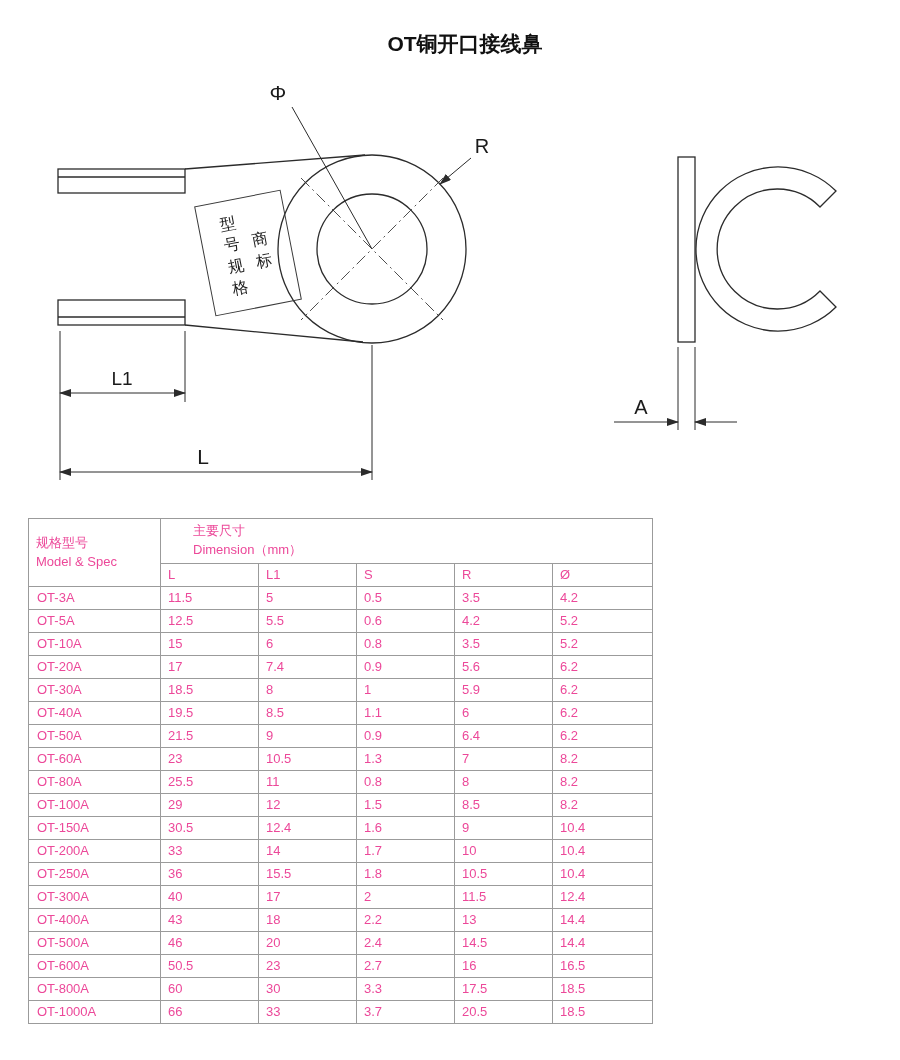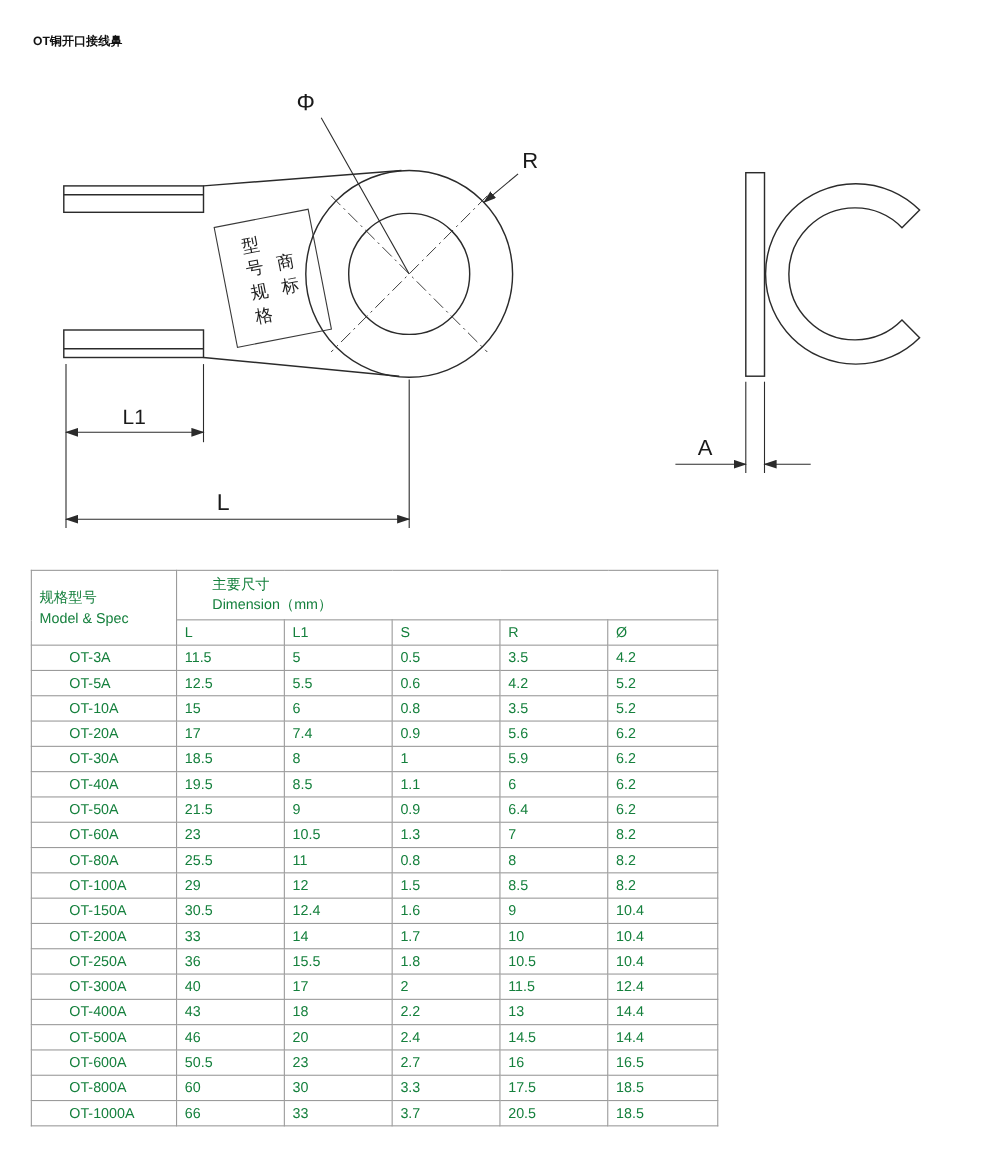--- a/index.html
+++ b/index.html
@@ -7,24 +7,25 @@
     padding: 0;
     background: #ffffff;
     width: 900px;
     height: 1060px;
     font-family: "Liberation Sans", "DejaVu Sans", sans-serif;
     color: #222;
     overflow: hidden;
   }
   .page-title {
     margin: 30px 0 0 30px;
-    font-size: 11px;
+    font-size: 21px;
     font-weight: bold;
     color: #111;
     height: 22px;
+    text-align: center;
   }
   .diagram-wrap {
     position: relative;
     width: 900px;
     height: 452px;
   }
   .diagram-wrap svg { position: absolute; left: 0; top: 0; }
   .thin  { stroke: #2b2b2b; stroke-width: 1; fill: none; }
   .part  { stroke: #2b2b2b; stroke-width: 1.3; fill: none; }
   .dash  { stroke: #3a3a3a; stroke-width: 0.9; fill: none; stroke-dasharray: 12 4 2 4; }
@@ -51,35 +52,35 @@
     text-align: center;
     word-break: break-all;
     color: #1d1d1d;
   }
   .spec-table {
     border-collapse: collapse;
     table-layout: fixed;
     width: 624px;
     margin: 14px 0 0 28px;
     font-size: 13px;
-    color: #15803d;
+    color: #ec4899;
   }
   .spec-table th, .spec-table td {
     border: 1px solid #9b9b9b;
     font-weight: normal;
     text-align: left;
     height: 22px;
     padding: 0 4px 0 7px;
     line-height: 1.45;
     overflow: hidden;
     white-space: nowrap;
   }
   .spec-table th.model-head { vertical-align: middle; }
   .spec-table th.dim-head   { vertical-align: middle; height: 44px; padding-left: 32px; }
-  .spec-table td.model-cell { padding-left: 34px; }
+  .spec-table td.model-cell { padding-left: 8px; }
 </style>
 </head>
 <body>
 
 <div class="page-title">OT铜开口接线鼻</div>
 
 <div class="diagram-wrap">
   <svg width="900" height="452" viewBox="0 0 900 452">
     <defs>
       <marker id="arr" markerWidth="12" markerHeight="8" refX="11" refY="4" orient="auto-start-reverse" markerUnits="userSpaceOnUse">

